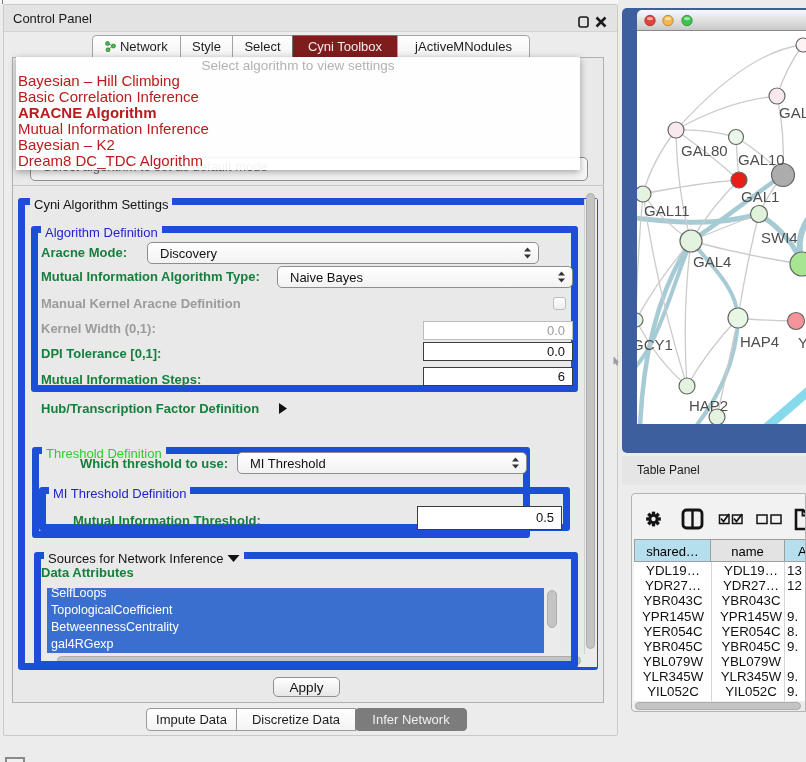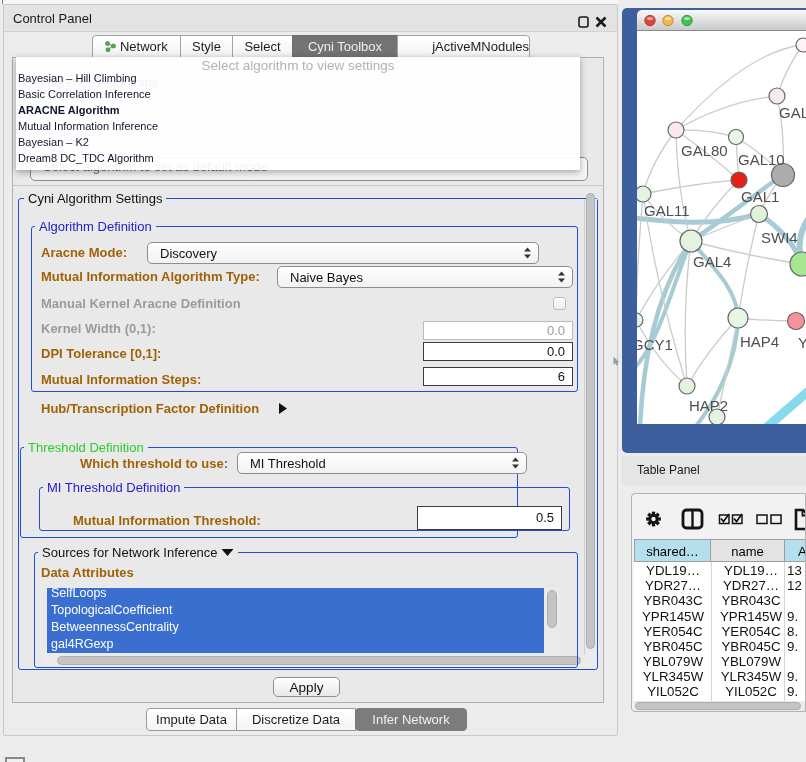--- a/index.html
+++ b/index.html
@@ -8,49 +8,49 @@
 .abs { position:absolute; }
 
 #cpwin { left:3px; top:4px; width:615px; height:732px; background:#ececec; border:1px solid #c9c9c9; border-radius:2px; }
 #cptitle { left:4px; top:5px; width:613px; height:27px; background:#e3e3e3; border-bottom:1px solid #d2d2d2; }
 #cptitle span { position:absolute; left:9px; top:6px; font-size:13px; color:#1a1a1a; }
 
 #winbtns { left:578px; top:14px; width:32px; height:12px; }
 
 .tab { position:absolute; top:35px; height:23px; background:linear-gradient(#ffffff,#f2f2f2); border:1px solid #a3a3a3; font-size:13px; color:#1c1c1c; text-align:center; line-height:21px; }
 .tab.first { border-radius:4px 0 0 0; }
-.tab.last { border-radius:0 4px 0 0;text-align:right; }
-.tab.sel { background:#737373; color:#ededed; border-color:#6f6f6f; }
+.tab.last { border-radius:0 4px 0 0; }
+.tab.sel { background:#7f1d1d; color:#ededed; border-color:#6f6f6f; }
 
 #content { left:12px; top:57px; width:592px; height:646px; border:1px solid #b0b0b0; background:#e9e9e9; }
 
 .combo { position:absolute; border:1px solid #8e8e8e; border-radius:5px; background:linear-gradient(#ffffff,#f2f2f2); font-size:13px; color:#111; }
 .combo .ctext { position:absolute; left:12px; top:3px; }
 .combo .carr { position:absolute; right:0; top:0; width:19px; height:100%; }
 .combo .carr svg { position:absolute; left:4px; top:50%; margin-top:-6px; }
 
-.group { position:absolute; border:1px solid #1d4ed8; border-radius:3px; }
+.group { position:absolute; border:7px solid #1d4ed8; border-radius:3px; }
 .group > .glabel { position:absolute; top:-8px; font-size:13px; background:#e9e9e9; padding:0 4px; color:#111; white-space:nowrap; }
 .blue { color:#2222cc !important; }
 .green { color:#2ecc2e !important; }
-.lbl { position:absolute; font-size:13px; font-weight:bold; color:#a16207; white-space:nowrap; }
+.lbl { position:absolute; font-size:13px; font-weight:bold; color:#15803d; white-space:nowrap; }
 .dis { color:#9b9b9b !important; }
 .field { position:absolute; background:#fff; border:1px solid #3c3c3c; font-size:13px; color:#111; text-align:right; padding-right:7px; line-height:17px; }
 .field.dis { border-color:#bcbcbc; color:#9b9b9b !important; }
 
 .sbtrack { position:absolute; background:#ebebeb; }
 .sbthumb { position:absolute; background:#c4c4c4; border:1px solid #adadad; border-radius:6px; }
 
 #datalist { left:47px; top:588px; width:497px; height:65px; background:#3a6fd0; }
 #datalist { overflow:hidden; }
 #datalist div div { font-size:12.5px; color:#fff; padding-left:4px; height:16.9px; line-height:16.9px; white-space:nowrap; }
 
 #popup { left:16px; top:57px; width:564px; height:113px; background:rgba(255,255,255,0.92); box-shadow:0 2px 7px rgba(0,0,0,0.35); }
 #popup .hdr { position:absolute; width:100%; text-align:center; font-size:13.5px; color:#b2b2b2; }
-#popup .it { position:absolute; left:2px; font-size:11px; color:#0f172a; white-space:nowrap; }
+#popup .it { position:absolute; left:2px; font-size:15px; color:#b91c1c; white-space:nowrap; }
 
 .btn { position:absolute; background:linear-gradient(#ffffff,#e7e7e7); border:1px solid #909090; border-radius:5px; font-size:13.5px; color:#111; text-align:center; }
 .btab { position:absolute; top:708px; height:23px; background:linear-gradient(#ffffff,#f4f4f4); border:1px solid #9a9a9a; font-size:13px; color:#1c1c1c; text-align:center; line-height:21px; }
 .btab.sel { background:#7c7c7c; color:#f0f0f0; border-color:#7c7c7c; border-radius:4px; }
 
 #netwin { left:622px; top:8px; width:184px; height:445px; background:#3d5f9e; border-radius:5px 0 0 5px; }
 #mactitle { left:637px; top:10px; width:169px; height:21px; background:linear-gradient(#f9f9f9,#c9c9c9); border-bottom:1px solid #8a8a8a; border-radius:5px 0 0 0; }
 #canvas { left:637px; top:31px; width:169px; height:393px; background:#fff; overflow:hidden; }
 #tpbar { left:622px; top:456px; width:184px; height:29px; background:#e5e5e5; }
 #tpbar span { position:absolute; left:15px; top:7px; font-size:12px; color:#1a1a1a; }
@@ -133,21 +133,21 @@
 <div class="lbl" style="left:41px; top:346px;">DPI Tolerance [0,1]:</div>
 <div class="field" style="left:423px; top:342px; width:150px; height:19px;">0.0</div>
 <div class="lbl" style="left:41px; top:372px;">Mutual Information Steps:</div>
 <div class="field" style="left:423px; top:367px; width:150px; height:19px;">6</div>
 
 <div class="lbl" style="left:41px; top:401px;">Hub/Transcription Factor Definition</div>
 <div class="abs" style="left:277px; top:401px;"><svg width="12" height="13" viewBox="0 0 12 13">
       <path d="M2 1 L10 6.5 L2 12 Z" fill="#111"></path>
     </svg></div>
 
-<div class="group" style="left:20px; top:447px; width:498px; height:91px;">
+<div class="group" style="left:32px; top:447px; width:498px; height:91px;">
   <span class="glabel green" style="left:3px;">Threshold Definition</span>
 </div>
 <div class="lbl" style="left:80px; top:456px;">Which threshold to use:</div>
 <div class="combo" style="left:237px; top:452px; width:290px; height:22px;">
     <span class="ctext">MI Threshold</span>
     <span class="carr">
       <svg width="9" height="12" viewBox="0 0 9 12">
         <path d="M1 4.5 L4.5 0.5 L8 4.5 Z M1 7.5 L4.5 11.5 L8 7.5 Z" fill="#333"></path>
       </svg>
     </span>

